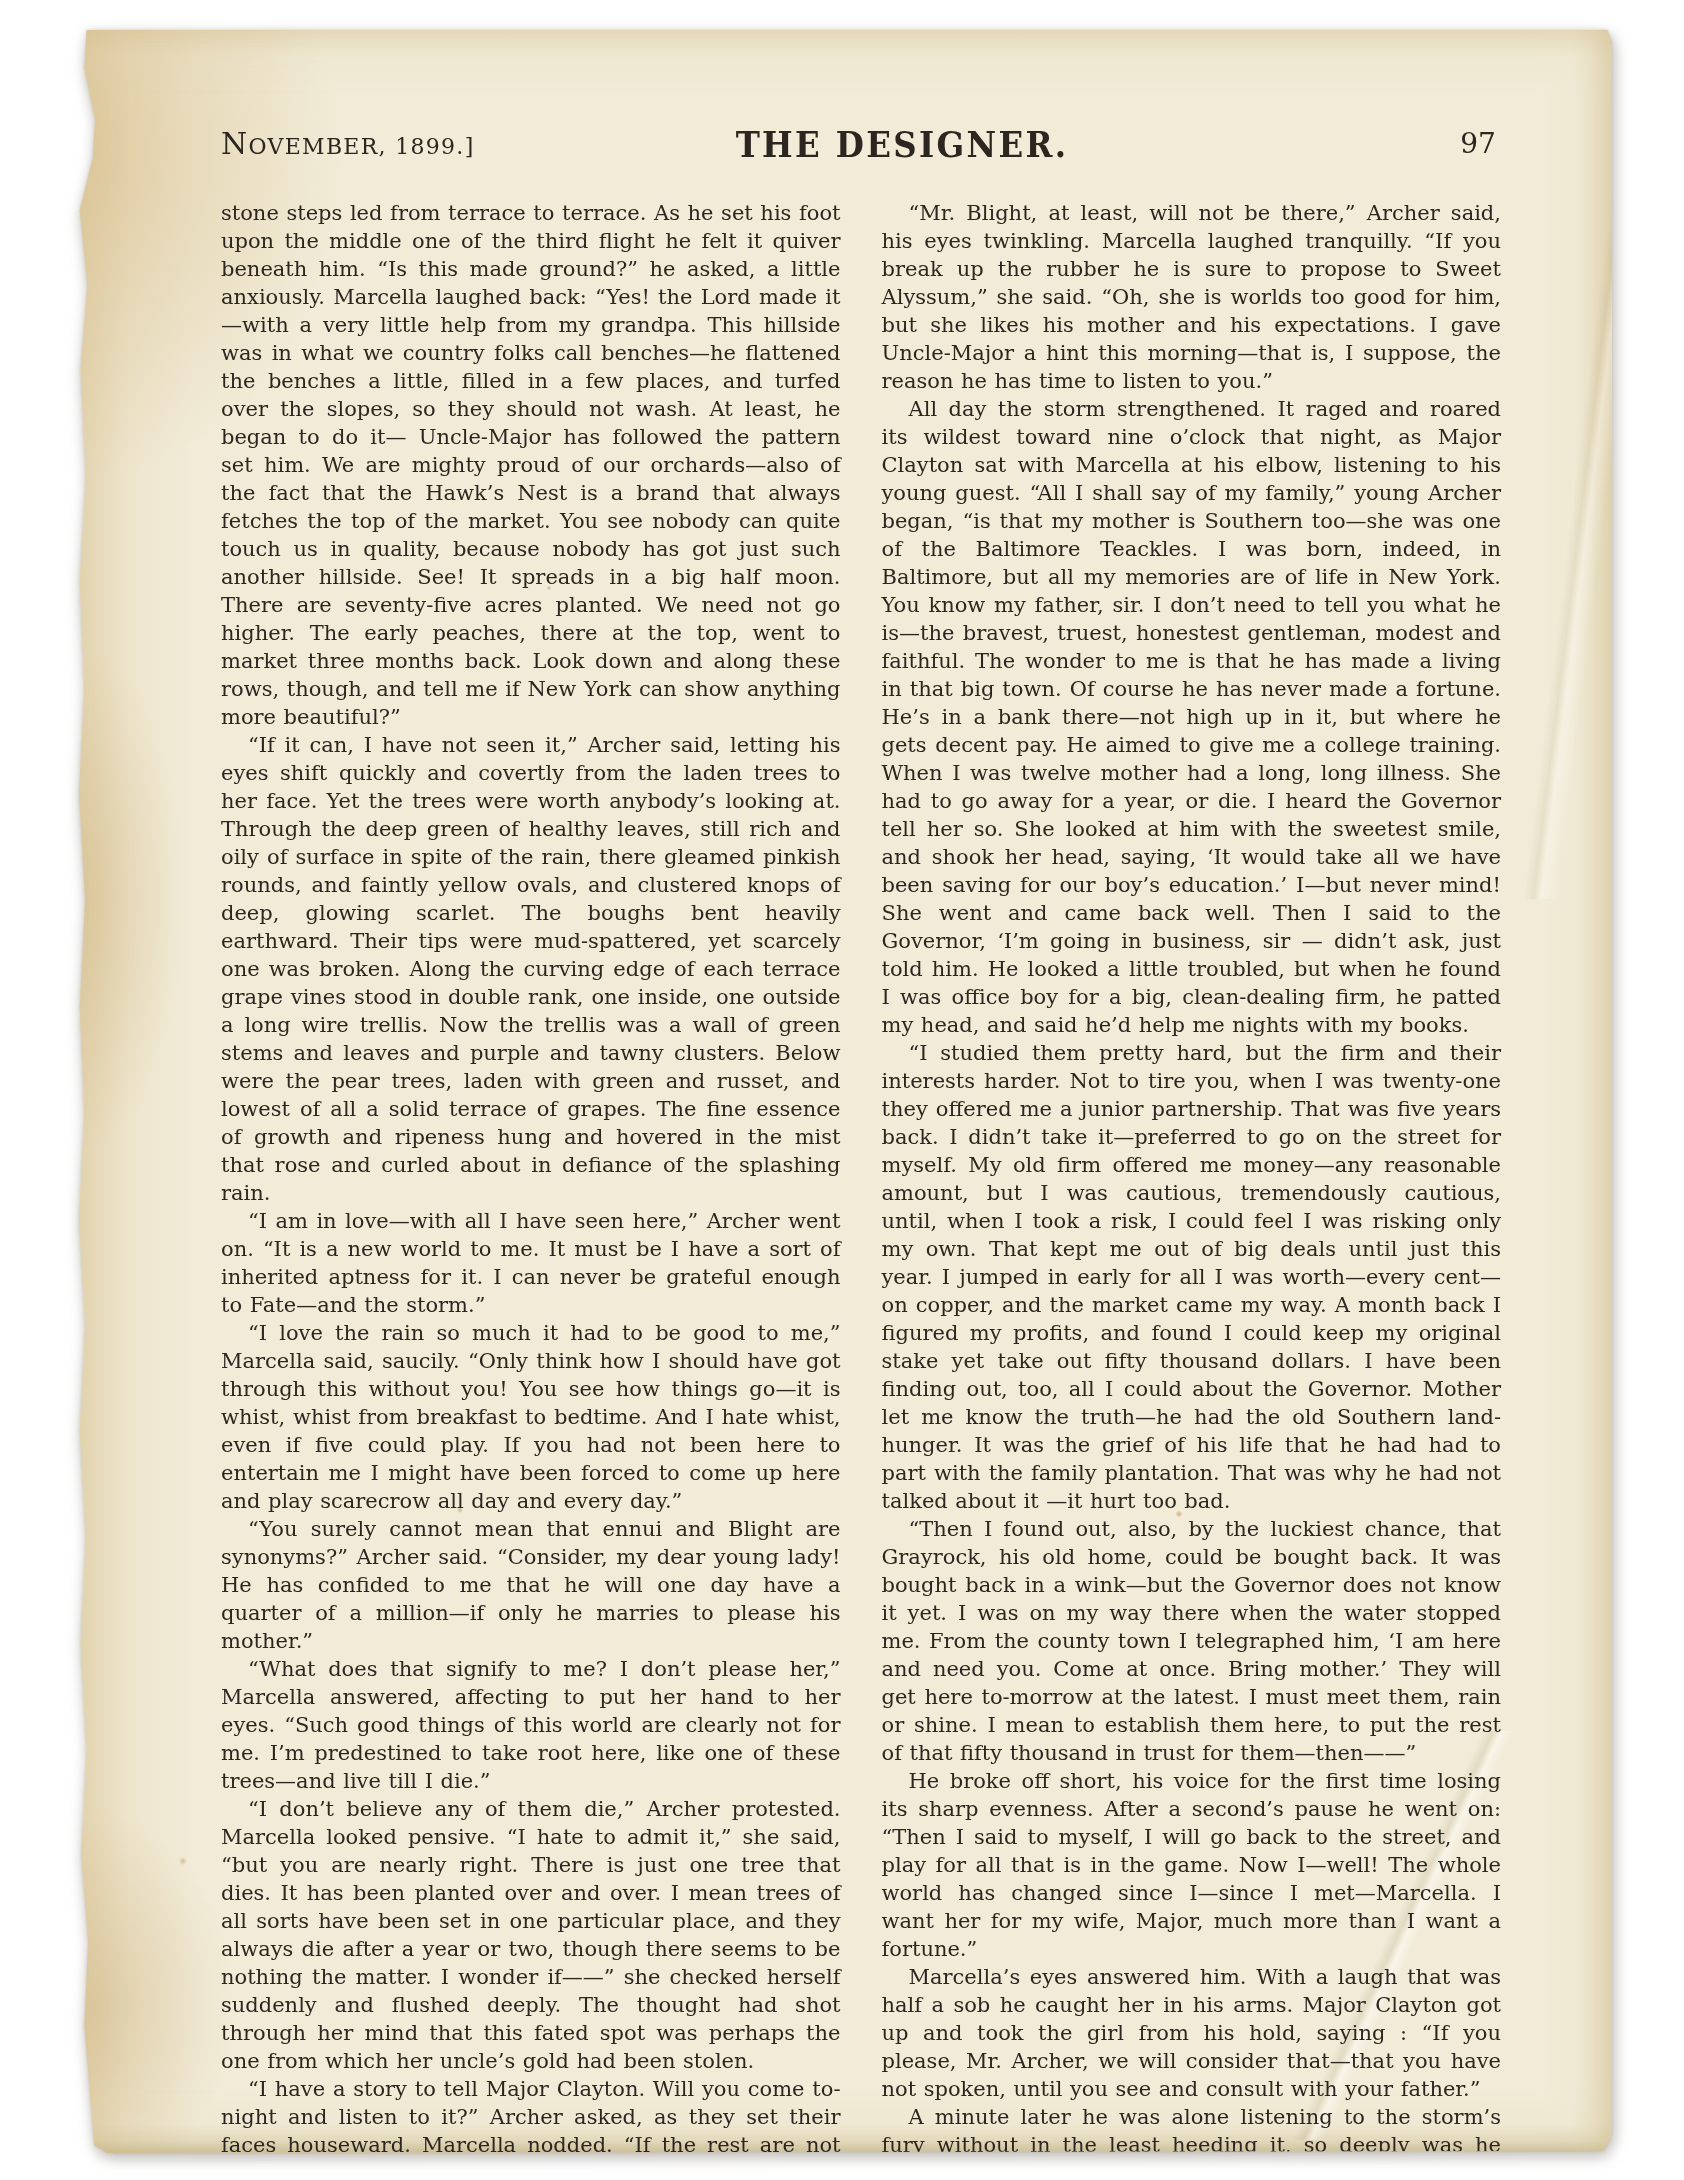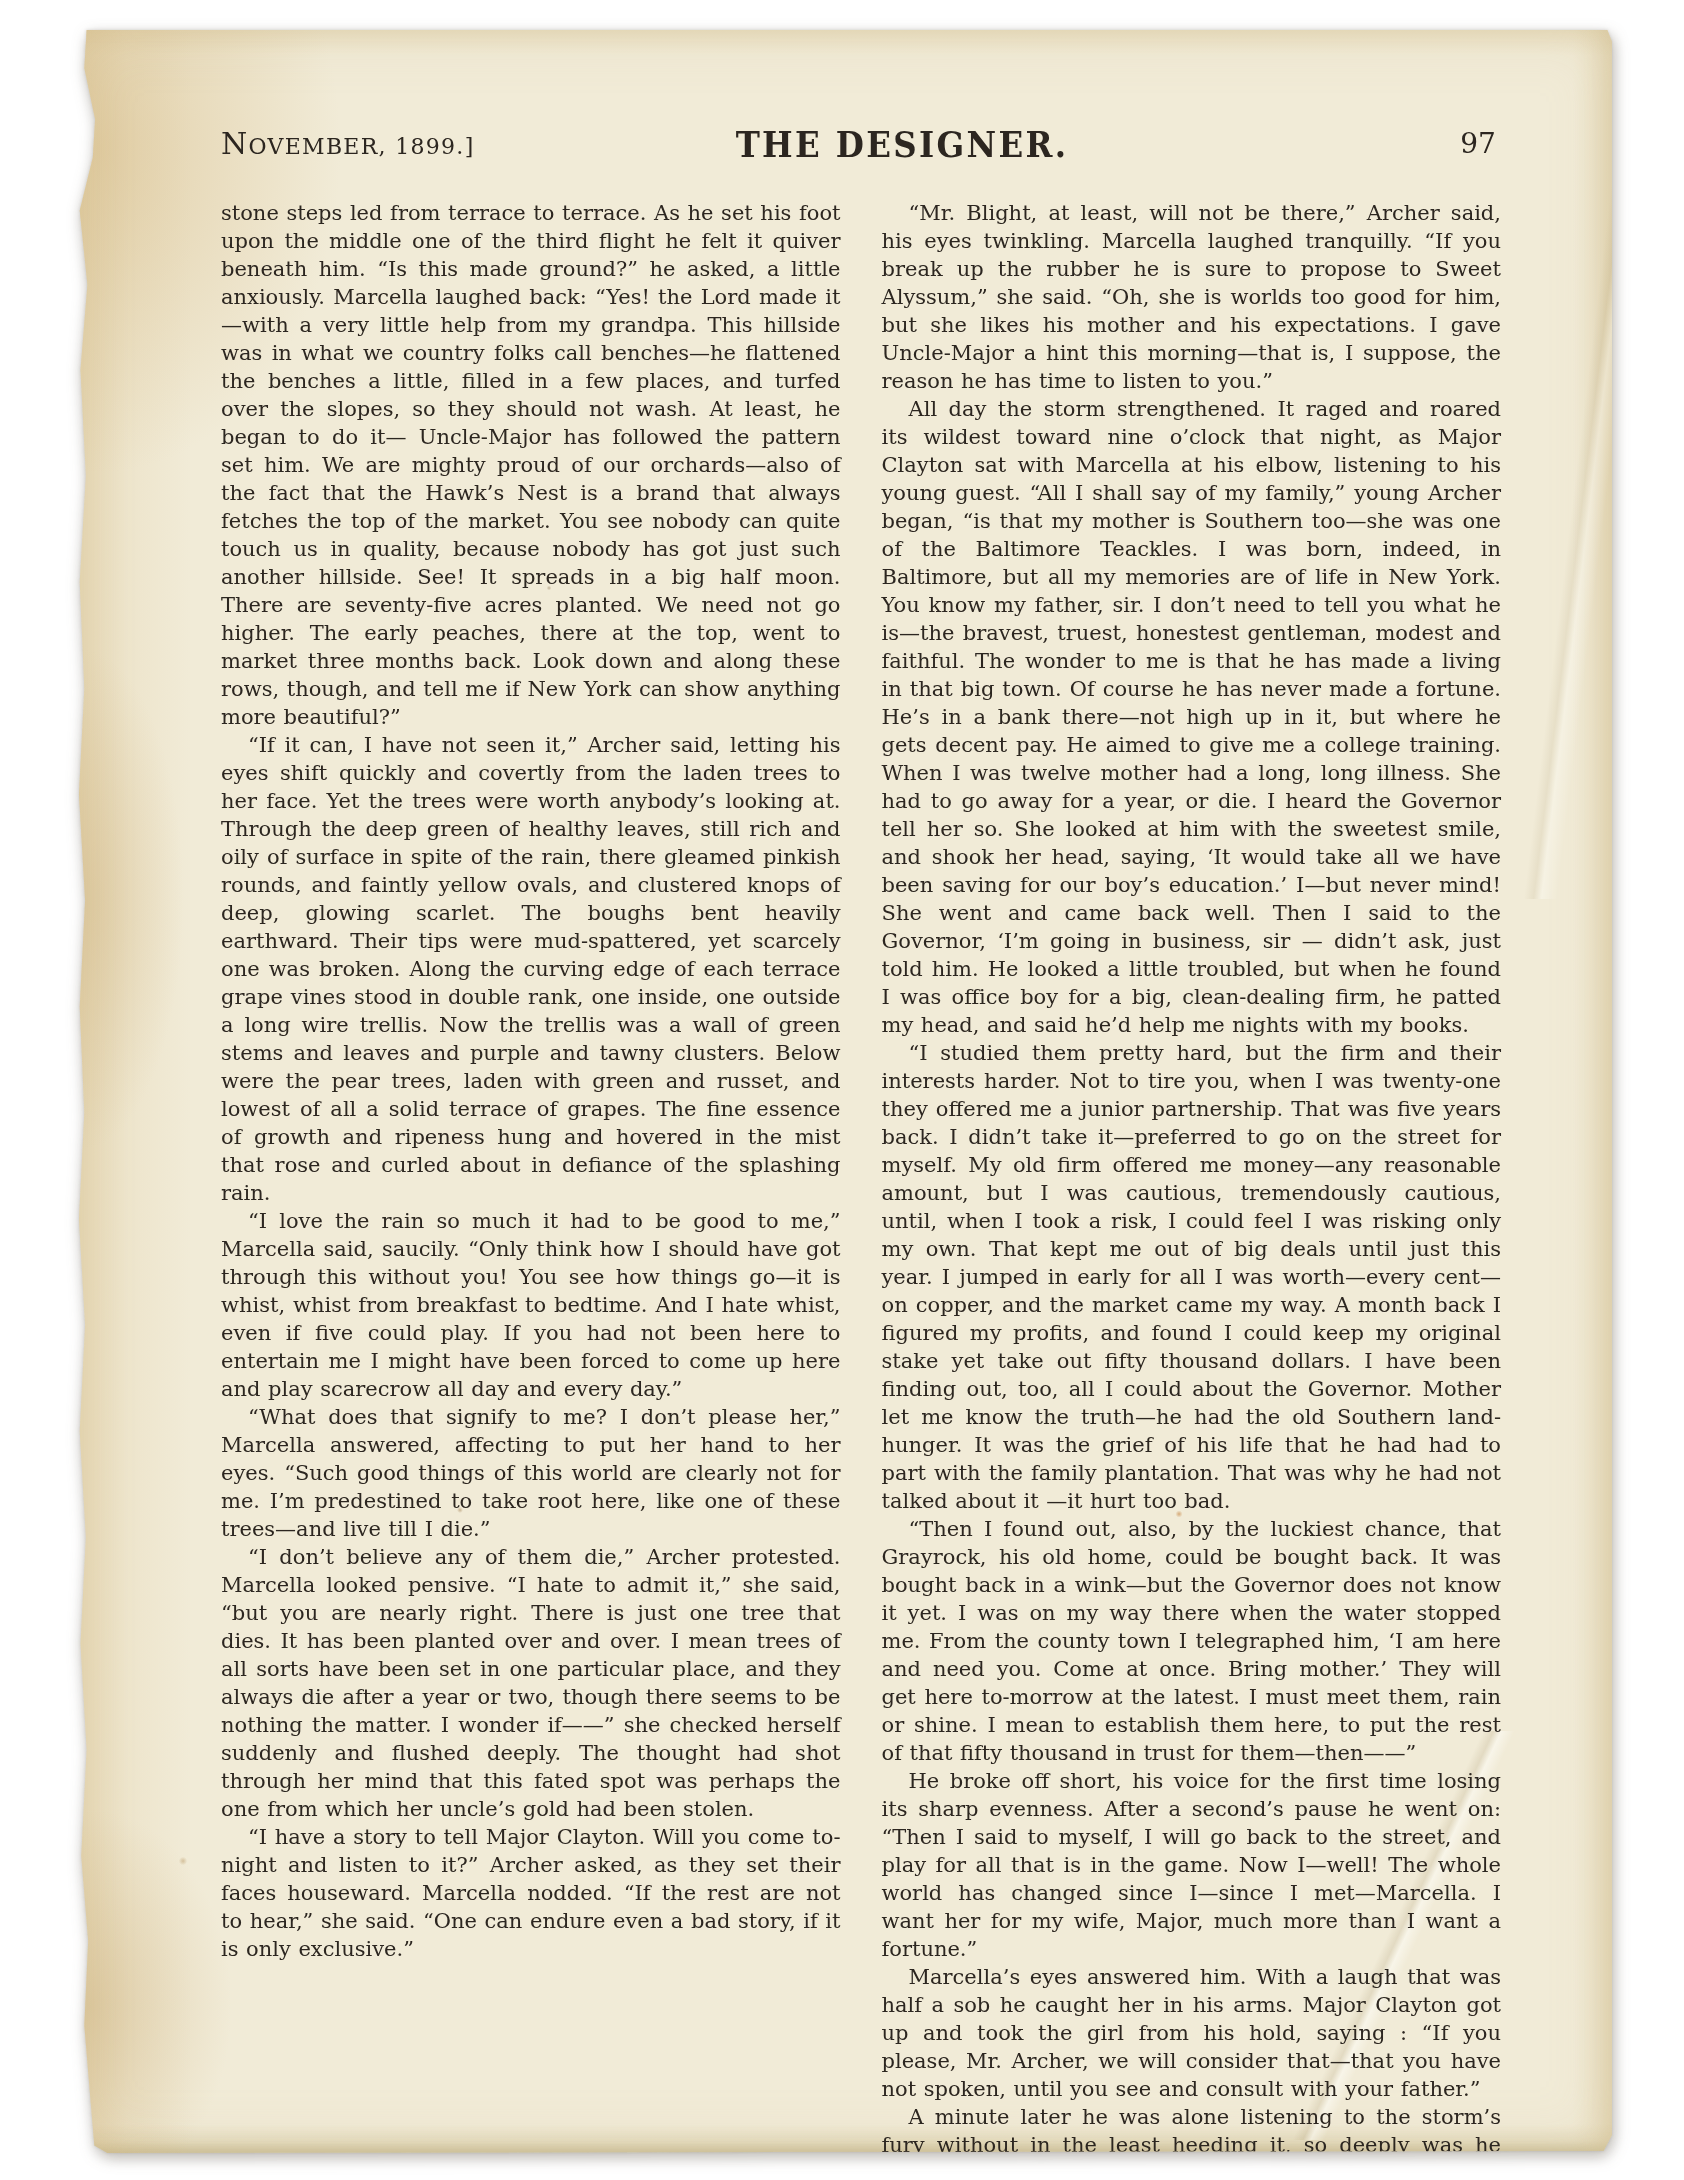--- a/index.html
+++ b/index.html
@@ -158,21 +158,23 @@
         <header class="page-header">
           <div class="issue">November, 1899.]</div>
           <div class="mag-title">THE DESIGNER.</div>
           <div class="pageno">97</div>
         </header>
 
         <div class="cols">
           <div class="col">
             <p class="first">stone steps led from terrace to terrace.  As he set his foot upon the middle one of the third flight he felt it quiver beneath him.  “Is this made ground?” he asked, a little anxiously.  Marcella laughed back:  “Yes! the Lord made it —with a very little help from my grandpa.  This hillside was in what we country folks call benches—he flattened the benches a little, filled in a few places, and turfed over the slopes, so they should not wash.  At least, he began to do it— Uncle-Major has followed the pattern set him.  We are mighty proud of our orchards—also of the fact that the Hawk’s Nest is a brand that always fetches the top of the market.  You see nobody can quite touch us in quality, because nobody has got just such another hillside.  See! It spreads in a big half moon. There are seventy-five acres planted.  We need not go higher. The early peaches, there at the top, went to market three months back.  Look down and along these rows, though, and tell me if New York can show anything more beautiful?”</p>
             <p>“If it can, I have not seen it,” Archer said, letting his eyes shift quickly and covertly from the laden trees to her face. Yet the trees were worth anybody’s looking at.  Through the deep green of healthy leaves, still rich and oily of surface in spite of the rain, there gleamed pinkish rounds, and faintly yellow ovals, and clustered knops of deep, glowing scarlet. The boughs bent heavily earthward.  Their tips were mud-spattered, yet scarcely one was broken.  Along the curving edge of each terrace grape vines stood in double rank, one inside, one outside a long wire trellis.  Now the trellis was a wall of green stems and leaves and purple and tawny clusters. Below were the pear trees, laden with green and russet, and lowest of all a solid terrace of grapes.  The fine essence of growth and ripeness hung and hovered in the mist that rose and curled about in defiance of the splashing rain.</p>
+            <p>“I am in love—with all I have seen here,” Archer went on. “It is a new world to me.  It must be I have a sort of inherited aptness for it.  I can never be grateful enough to Fate—and the storm.”</p>
             <p>“I love the rain so much it had to be good to me,” Marcella said, saucily.  “Only think how I should have got through this without you!  You see how things go—it is whist, whist from breakfast to bedtime.  And I hate whist, even if five could play.  If you had not been here to entertain me I might have been forced to come up here and play scarecrow all day and every day.”</p>
+            <p>“You surely cannot mean that ennui and Blight are synonyms?” Archer said.  “Consider, my dear young lady!  He has confided to me that he will one day have a quarter of a million—if only he marries to please his mother.”</p>
             <p>“What does that signify to me?  I don’t please her,” Marcella answered, affecting to put her hand to her eyes.  “Such good things of this world are clearly not for me.  I’m predestined to take root here, like one of these trees—and live till I die.”</p>
             <p>“I don’t believe any of them die,” Archer protested.  Marcella looked pensive.  “I hate to admit it,” she said, “but you are nearly right.  There is just one tree that dies.  It has been planted over and over.  I mean trees of all sorts have been set in one particular place, and they always die after a year or two, though there seems to be nothing the matter.  I wonder if——” she checked herself suddenly and flushed deeply.  The thought had shot through her mind that this fated spot was perhaps the one from which her uncle’s gold had been stolen.</p>
             <p>“I have a story to tell Major Clayton.  Will you come to-night and listen to it?” Archer asked, as they set their faces houseward.  Marcella nodded.  “If the rest are not to hear,” she said.  “One can endure even a bad story, if it is only exclusive.”</p>
           </div>
           <div class="col">
             <p>“Mr. Blight, at least, will not be there,” Archer said, his eyes twinkling.  Marcella laughed tranquilly.  “If you break up the rubber he is sure to propose to Sweet Alyssum,” she said.  “Oh, she is worlds too good for him, but she likes his mother and his expectations.  I gave Uncle-Major a hint this morning—that is, I suppose, the reason he has time to listen to you.”</p>
             <p>All day the storm strengthened.  It raged and roared its wildest toward nine o’clock that night, as Major Clayton sat with Marcella at his elbow, listening to his young guest.  “All I shall say of my family,” young Archer began, “is that my mother is Southern too—she was one of the Baltimore Teackles. I was born, indeed, in Baltimore, but all my memories are of life in New York.  You know my father, sir.  I don’t need to tell you what he is—the bravest, truest, honestest gentleman, modest and faithful.  The wonder to me is that he has made a living in that big town.  Of course he has never made a fortune.  He’s in a bank there—not high up in it, but where he gets decent pay.  He aimed to give me a college training. When I was twelve mother had a long, long illness.  She had to go away for a year, or die.  I heard the Governor tell her so.  She looked at him with the sweetest smile, and shook her head, saying, ‘It would take all we have been saving for our boy’s education.’  I—but never mind!  She went and came back well.  Then I said to the Governor, ‘I’m going in business, sir — didn’t ask, just told him.  He looked a little troubled, but when he found I was office boy for a big, clean-dealing firm, he patted my head, and said he’d help me nights with my books.</p>
             <p>“I studied them pretty hard, but the firm and their interests harder.  Not to tire you, when I was twenty-one they offered me a junior partnership.  That was five years back.  I didn’t take it—preferred to go on the street for myself.  My old firm offered me money—any reasonable amount, but I was cautious, tremendously cautious, until, when I took a risk, I could feel I was risking only my own.  That kept me out of big deals until just this year.  I jumped in early for all I was worth—every cent—on copper, and the market came my way. A month back I figured my profits, and found I could keep my original stake yet take out fifty thousand dollars.  I have been finding out, too, all I could about the Governor.  Mother let me know the truth—he had the old Southern land-hunger. It was the grief of his life that he had had to part with the family plantation.  That was why he had not talked about it —it hurt too bad.</p>
             <p>“Then I found out, also, by the luckiest chance, that Grayrock, his old home, could be bought back.  It was bought back in a wink—but the Governor does not know it yet.  I was on my way there when the water stopped me.  From the county town I telegraphed him, ‘I am here and need you.  Come at once.  Bring mother.’  They will get here to-morrow at the latest.  I must meet them, rain or shine.  I mean to establish them here, to put the rest of that fifty thousand in trust for them—then——”</p>
             <p>He broke off short, his voice for the first time losing its sharp evenness.  After a second’s pause he went on:  “Then I said to myself, I will go back to the street, and play for all that is in the game.  Now I—well!  The whole world has changed since I—since I met—Marcella.  I want her for my wife, Major, much more than I want a fortune.”</p>

